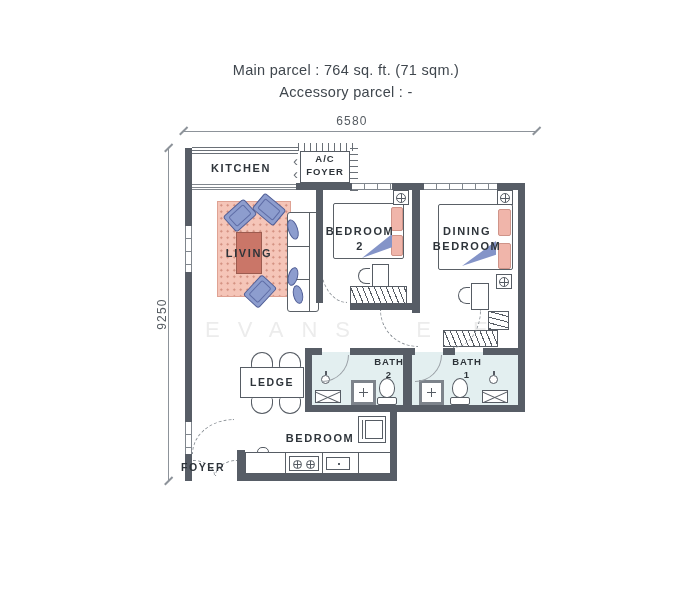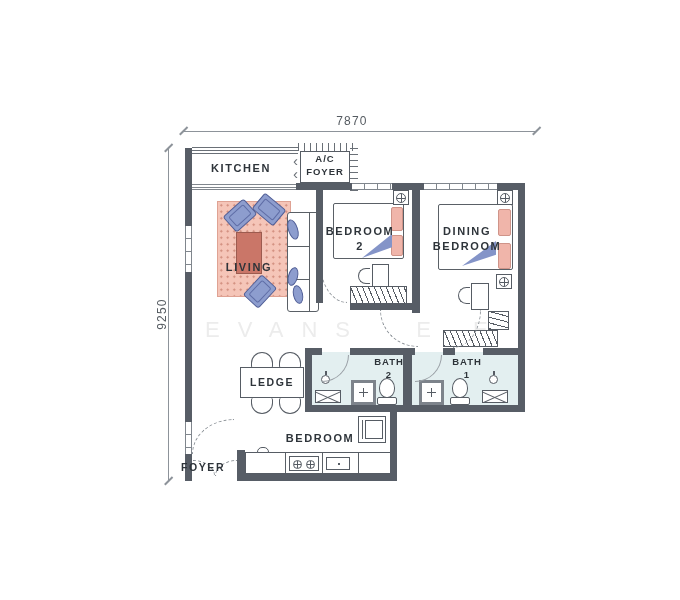--- a/index.html
+++ b/index.html
@@ -71,25 +71,29 @@
   .u-bot{border-radius:2px 2px 11px 11px;border-top:none;}
   .counter{border:1.2px solid #565c64;background:#fff;}
   .box{border:1.1px solid #565c64;background:#fff;}
   .chev{font-size:15px;color:#6a7077;z-index:5;line-height:1;}
 </style>
 </head>
 <body>
 
 <div id="stage">
 
+  <div class="a title" style="left:146px;top:60px;width:400px;">
+    <div>Main parcel : 764 sq. ft. (71 sqm.)</div>
+    <div>Accessory parcel : -</div>
+  </div>
 
   <div class="a dimline" style="left:183px;top:131px;width:354px;height:1px;"></div>
   <div class="a tick" style="left:178px;top:130px;"></div>
   <div class="a tick" style="left:531px;top:130px;"></div>
-  <div class="a dim" style="left:322px;top:114px;width:60px;">7870</div>
+  <div class="a dim" style="left:322px;top:114px;width:60px;">6580</div>
 
   <div class="a dimline" style="left:168px;top:148px;width:1px;height:333px;"></div>
   <div class="a tick" style="left:163px;top:147px;"></div>
   <div class="a tick" style="left:163px;top:480px;"></div>
   <div class="a dim" style="left:140px;top:307px;width:44px;transform:rotate(-90deg);">9250</div>
 
   <div class="a watermark" style="left:205px;top:317px;">EVANS  E E</div>
 
   <div class="a bathfloor" style="left:312px;top:352px;width:91px;height:55px;"></div>
   <div class="a bathfloor" style="left:412px;top:352px;width:106px;height:55px;"></div>
@@ -136,21 +140,21 @@
     </div>
   <div class="a f ctable" style="left:236px;top:232px;width:26px;height:42px;"></div>
   <div class="a f sofa" style="left:287px;top:212px;width:32px;height:100px;">
     <div class="vl" style="left:21px;top:0;height:100%;"></div>
     <div class="hl" style="left:0;top:33px;width:21px;"></div>
     <div class="hl" style="left:0;top:66px;width:21px;"></div>
   </div>
   <div class="a f pillow" style="left:288px;top:219px;width:10px;height:21px;transform:rotate(-18deg);"></div>
   <div class="a f pillow" style="left:288px;top:267px;width:10px;height:19px;transform:rotate(15deg);"></div>
   <div class="a f pillow" style="left:293px;top:285px;width:10px;height:19px;transform:rotate(-12deg);"></div>
-  <div class="a rlabel" style="left:209px;top:260px;width:80px;">LIVING</div>
+  <div class="a rlabel" style="left:209px;top:246px;width:80px;">LIVING</div>
 
   <div class="a f bed" style="left:333px;top:203px;width:71px;height:56px;"></div>
   <div class="a f ppink" style="left:391px;top:207px;width:12px;height:24px;"></div>
   <div class="a f ppink" style="left:391px;top:235px;width:12px;height:21px;"></div>
   <div class="a f blanket" style="left:362px;top:234px;width:30px;height:24px;"></div>
   <div class="a slabel" style="left:322px;top:224px;width:76px;font-size:11px;letter-spacing:1.6px;">
     <div>BEDROOM</div>
     <div>2</div>
   </div>
   <div class="a acbox" style="left:393px;top:190px;width:16px;height:15px;">

